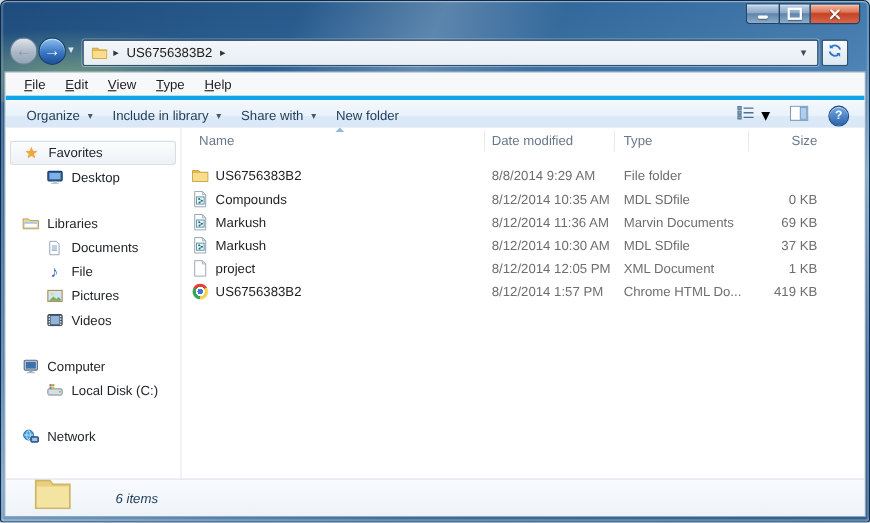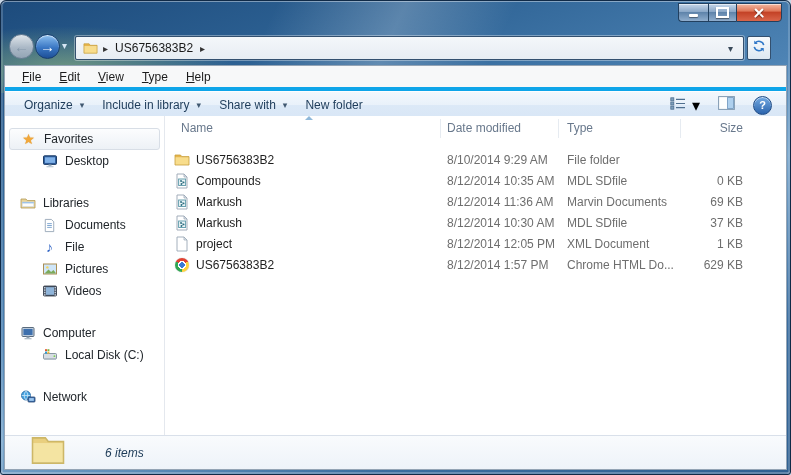--- a/index.html
+++ b/index.html
@@ -335,21 +335,21 @@
             <span class="cell name">
               <span class="ficon">
                 <svg width="16" height="16" viewBox="0 0 16 16">
                     <path d="M1 3h5.5l1.3 1.6H15v1.2H1z" fill="#e8b64c"></path>
                     <path d="M1 5.6h14V13H1z" fill="#f8dd8c"></path>
                     <path d="M1 3h5.5l1.3 1.6H15V13H1z" fill="none" stroke="#c79f3e" stroke-width=".8"></path>
                   </svg>
               </span>
               <span>US6756383B2</span>
             </span>
-            <span class="cell date">8/10/2014 9:29 AM</span>
+            <span class="cell date">8/8/2014 9:29 AM</span>
             <span class="cell type">File folder</span>
             <span class="cell size"></span>
           </div>
 
           <div class="row">
             <span class="cell name">
               <span class="ficon">
                 <svg width="16" height="16" viewBox="0 0 16 16">
                     <path d="M3 1h7l3 3v11H3z" fill="#fff" stroke="#98a5b3" stroke-width=".9"></path>
                     <path d="M10 1l3 3h-3z" fill="#dfe6ee" stroke="#98a5b3" stroke-width=".7"></path>
@@ -424,21 +424,21 @@
 
           <div class="row">
             <span class="cell name">
               <span class="ficon">
                   <span class="icon-chrome"></span>
                 </span>
               <span>US6756383B2</span>
             </span>
             <span class="cell date">8/12/2014 1:57 PM</span>
             <span class="cell type">Chrome HTML Do...</span>
-            <span class="cell size">629 KB</span>
+            <span class="cell size">419 KB</span>
           </div>
 
         </div>
       </div>
     </div>
 
     <div class="statusbar">
       <span class="status-foldericon">
         <svg width="36" height="31" viewBox="0 0 16 14">
             <path d="M1 2.2h5.8l1.3 1.6H15v1H1z" fill="#e9cf7e"></path>

